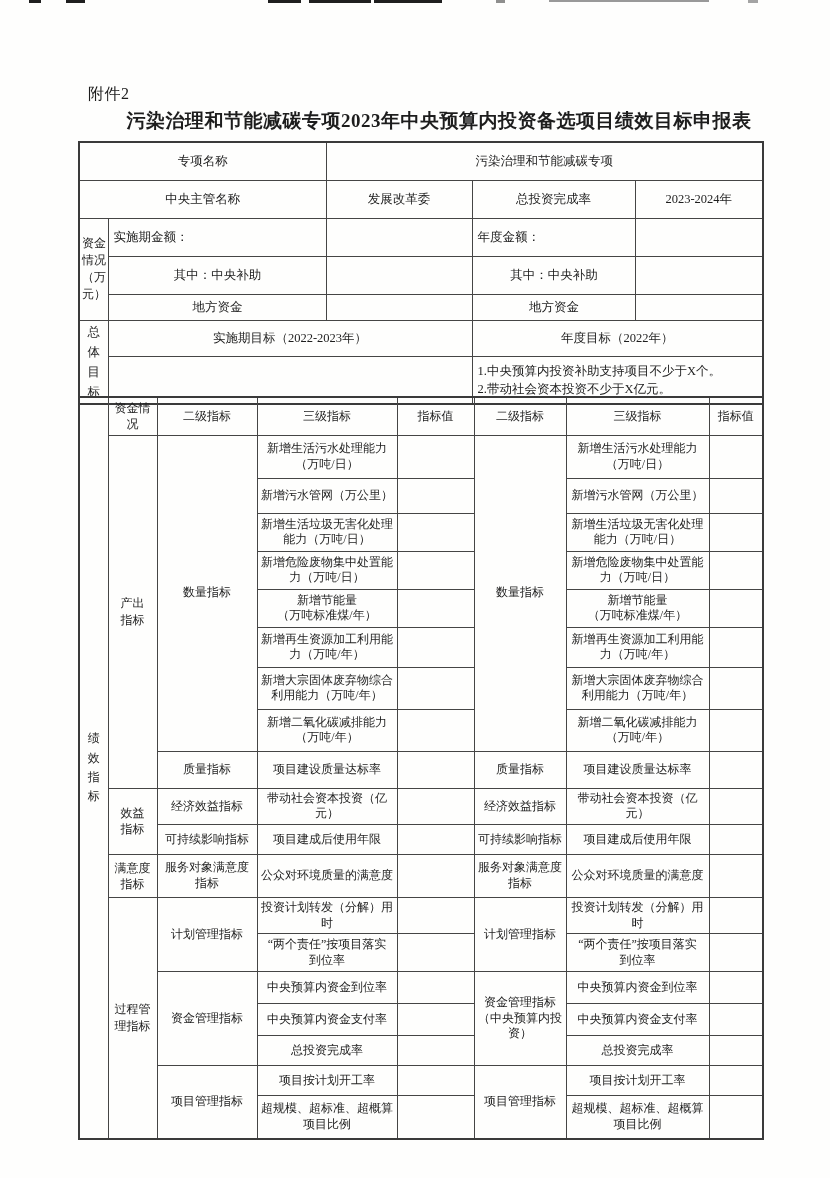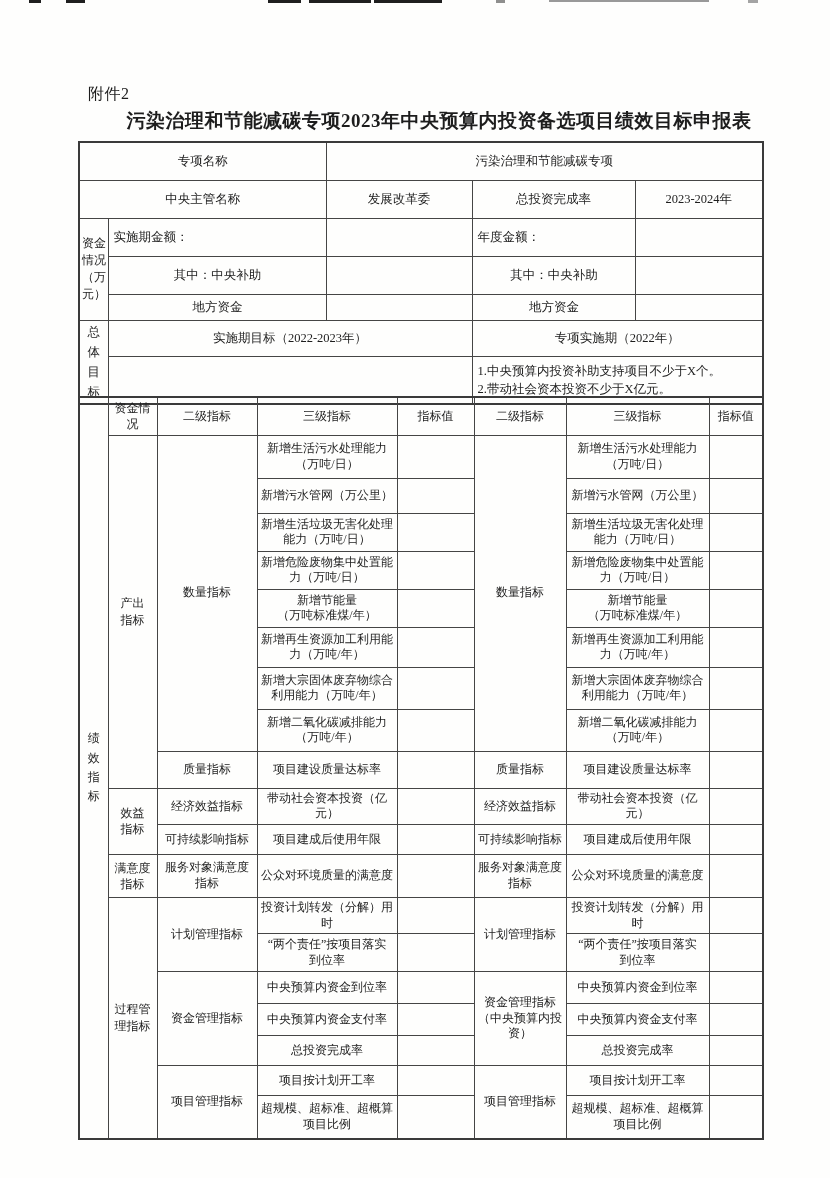--- a/index.html
+++ b/index.html
@@ -83,21 +83,21 @@
     </tr>
     <tr style="height:26px">
       <td class="tr">地方资金</td>
       <td></td>
       <td class="tr">地方资金</td>
       <td></td>
     </tr>
     <tr style="height:34px">
       <td rowspan="2" class="vt"><span class="w1">总体目标</span></td>
       <td colspan="2">实施期目标（2022-2023年）</td>
-      <td colspan="2">专项实施期（2022年）</td>
+      <td colspan="2">年度目标（2022年）</td>
     </tr>
     <tr style="height:43px">
       <td colspan="2"></td>
       <td colspan="2" class="tl goalcell">1.中央预算内投资补助支持项目不少于X个。
 2.带动社会资本投资不少于X亿元。</td>
     </tr>
   </tbody>
     </table>
 
   <table class="tbl tbl-b">

